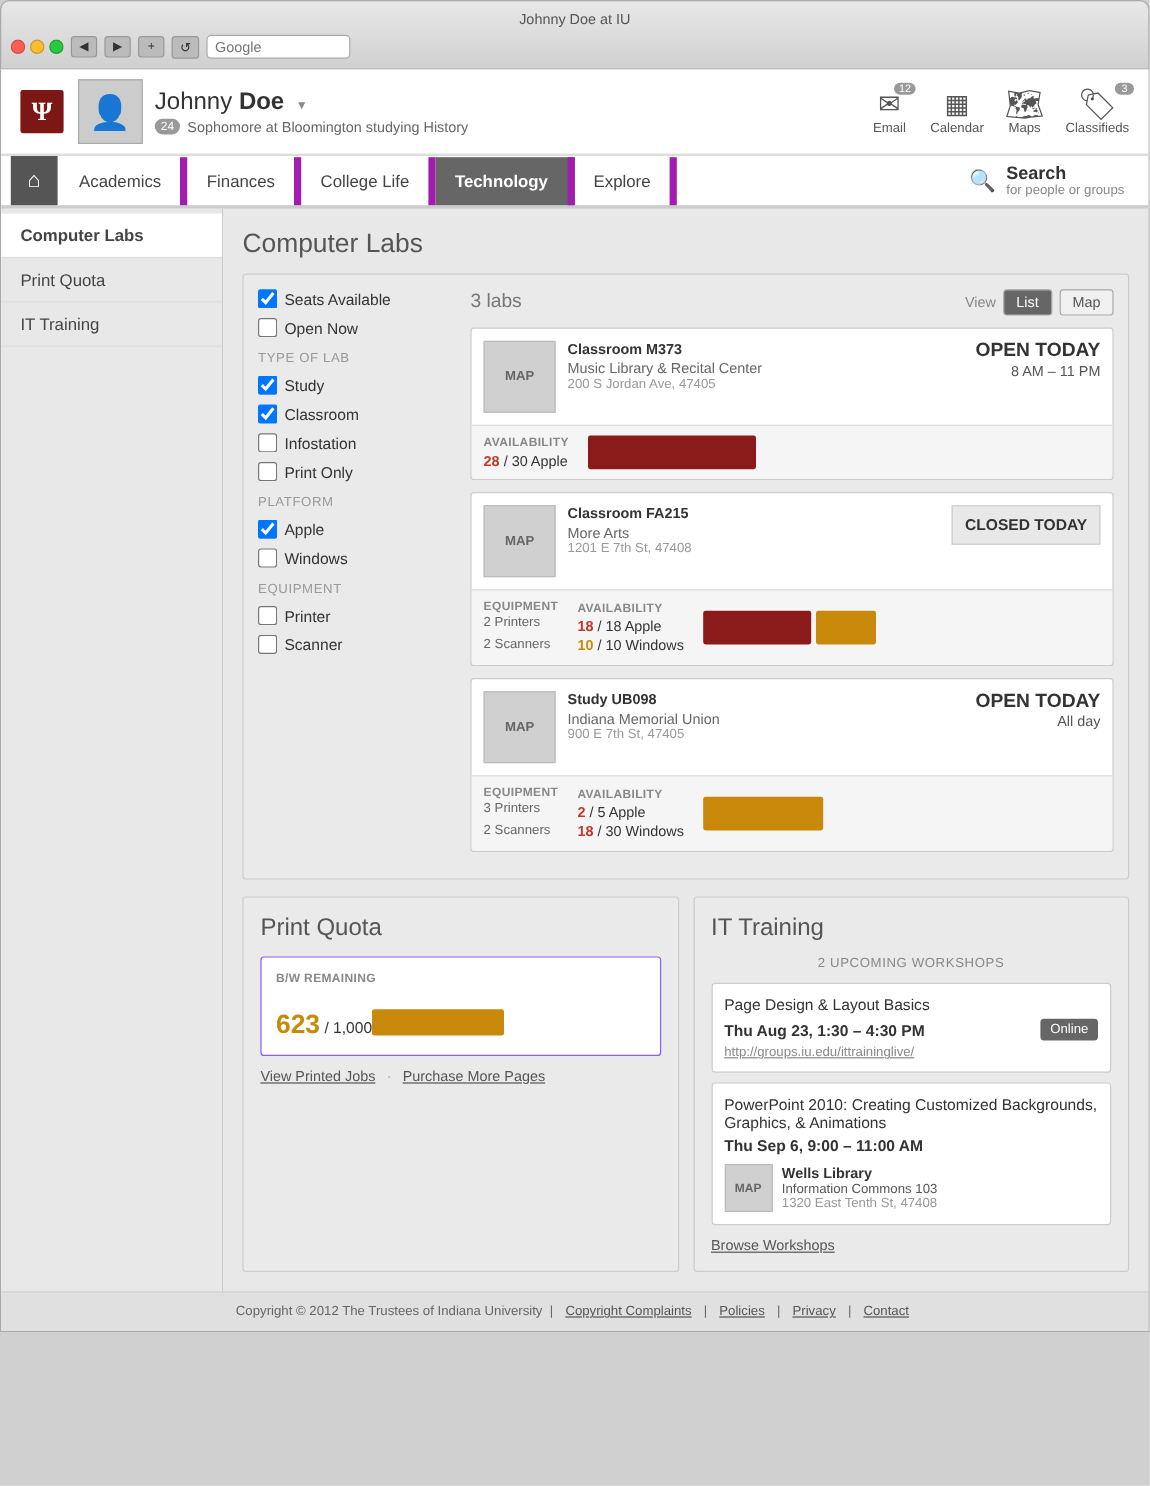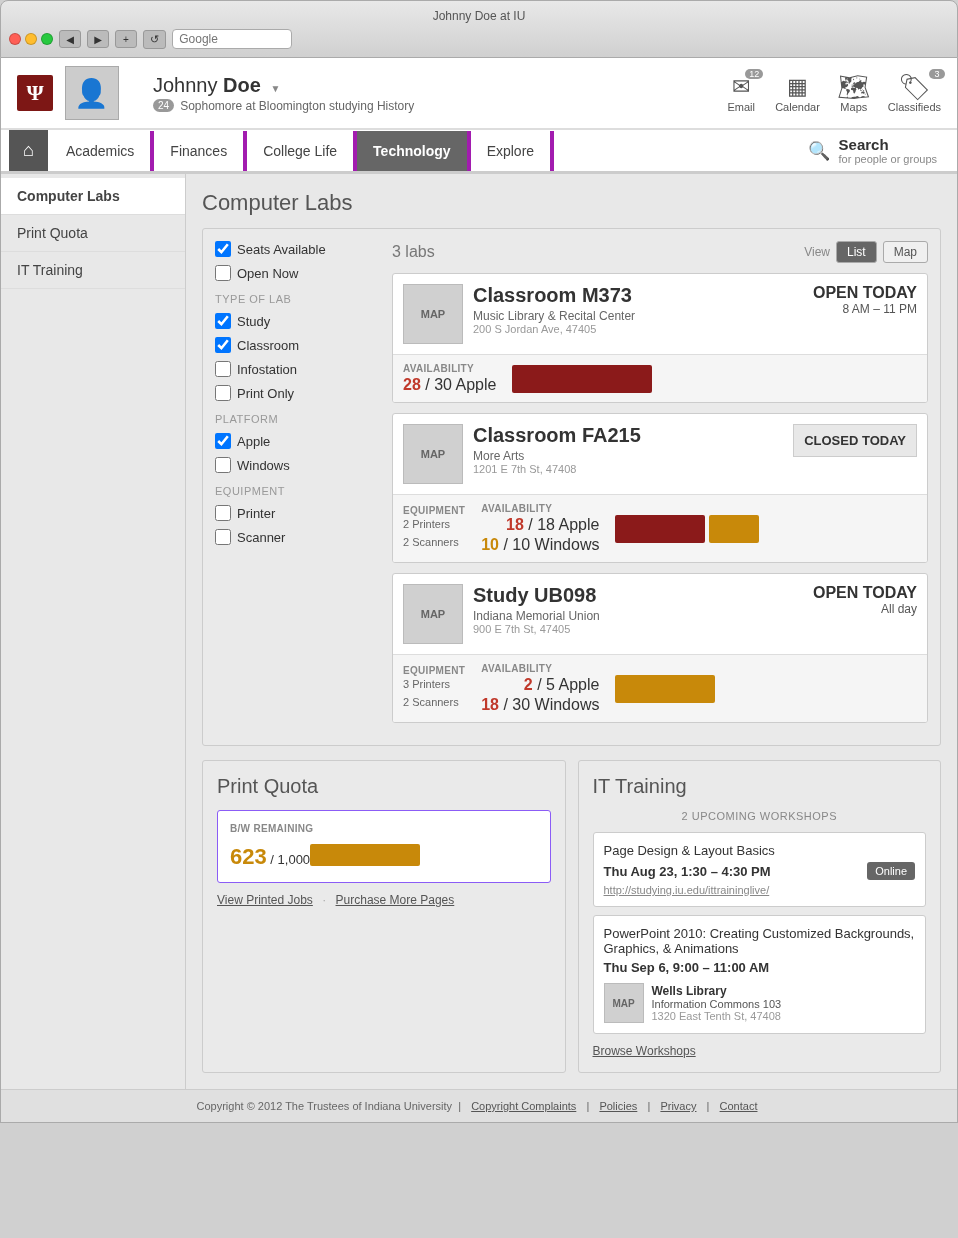--- a/index.html
+++ b/index.html
@@ -61,21 +61,21 @@
       margin-right: 12px;
     }
     .avatar-placeholder {
       width: 54px; height: 54px;
       background: #ccc;
       border: 1px solid #aaa;
       display: flex; align-items: center; justify-content: center;
       margin-right: 10px;
       font-size: 28px; color: #888;
     }
-    .user-info { flex: 1; margin-left: 24px; }
+    .user-info { flex: 1; }
     .user-name { font-size: 20px; color: #333; }
     .user-name strong { font-weight: bold; }
     .user-status {
       display: flex; align-items: center; gap: 6px; margin-top: 2px;
     }
     .badge { background: #999; color: white; font-size: 10px; border-radius: 10px; padding: 1px 5px; }
     .user-subtitle { font-size: 12px; color: #666; }
     .header-icons { display: flex; gap: 16px; align-items: center; }
     .header-icon-item { text-align: center; cursor: pointer; position: relative; }
     .header-icon-item .icon-img {
@@ -105,21 +105,21 @@
       padding: 10px 14px;
       font-size: 18px;
       cursor: pointer;
       margin-right: 2px;
     }
     .nav-item {
       padding: 12px 16px;
       cursor: pointer;
       font-size: 14px;
       color: #444;
-      border-right: 4px solid #a21caf;
+      border-right: 6px solid #a21caf;
     }
     .nav-item.active { background: #666; color: white; font-weight: bold; }
     .nav-search {
       margin-left: auto;
       display: flex;
       align-items: center;
       gap: 8px;
       padding: 6px 12px;
     }
     .nav-search-icon { font-size: 18px; color: #555; }
@@ -222,21 +222,21 @@
     }
     .map-thumb {
       width: 60px; height: 60px;
       background: #d0d0d0;
       display: flex; align-items: center; justify-content: center;
       font-size: 11px; color: #666; font-weight: bold;
       flex-shrink: 0;
       border: 1px solid #bbb;
     }
     .lab-info { flex: 1; }
-    .lab-name { font-size: 20px; font-weight: bold; color: #333; margin-bottom: 2px; }
+    .lab-name { font-size: 12px; font-weight: bold; color: #333; margin-bottom: 2px; }
     .lab-location { font-size: 12px; color: #666; }
     .lab-address { font-size: 11px; color: #999; }
     .lab-status { text-align: right; min-width: 100px; }
     .open-today { font-size: 16px; font-weight: bold; color: #333; text-transform: uppercase; }
     .open-hours { font-size: 12px; color: #555; }
     .closed-today {
       font-size: 13px; font-weight: bold; color: #333;
       text-transform: uppercase;
       background: #e8e8e8;
       border: 1px solid #ccc;
@@ -247,21 +247,21 @@
     
     .lab-card-bottom {
       background: #f5f5f5;
       border-top: 1px solid #ddd;
       padding: 8px 10px;
       display: flex;
       gap: 16px;
       align-items: center;
     }
     .avail-label { font-size: 10px; text-transform: uppercase; color: #888; font-weight: bold; letter-spacing: 0.3px; }
-    .avail-value { font-size: 16px; color: #333; margin-top: 2px; text-align: right; }
+    .avail-value { font-size: 12px; color: #333; margin-top: 2px; }
     .avail-value .avail-num { color: #c0392b; font-weight: bold; }
     .avail-bar-container { flex: 1; }
     .avail-bars { display: flex; gap: 4px; height: 28px; }
     .avail-bar { height: 28px; border-radius: 2px; }
     .bar-apple { background: #8b1a1a; }
     .bar-windows { background: #c8890a; }
     .bar-single { width: 140px; }
 
     
     .equip-info { font-size: 11px; color: #666; line-height: 1.6; }
@@ -624,21 +624,21 @@
 
         </div>
       </div>
 
       <div class="bottom-sections">
 
         <div class="print-quota-section">
           <div class="section-heading">Print Quota</div>
           <div class="print-quota-card">
             <div class="bw-label">B/W REMAINING</div>
-            <div style="display:flex; align-items:center; margin-top:6px;">
+            <div style="display:flex; align-items:center; margin-top:16px;">
               <div class="bw-value">
                 <span class="bw-num">623</span>
                 <span>/ 1,000</span>
               </div>
               <div class="bw-bar"></div>
             </div>
           </div>
           <div class="print-links">
             <a>View Printed Jobs</a>
             <span class="print-links-sep">·</span>
@@ -649,21 +649,21 @@
         <div class="it-training-section">
           <div class="section-heading">IT Training</div>
           <div class="workshops-label">2 UPCOMING WORKSHOPS</div>
 
           <div class="workshop-card">
             <div class="workshop-title">Page Design &amp; Layout Basics</div>
             <div class="workshop-time-row">
               <div class="workshop-time">Thu Aug 23, 1:30 – 4:30 PM</div>
               <div class="workshop-badge">Online</div>
             </div>
-            <div class="workshop-link">http://studying.iu.edu/ittraininglive/</div>
+            <div class="workshop-link">http://groups.iu.edu/ittraininglive/</div>
           </div>
 
           <div class="workshop-card">
             <div class="workshop-title">PowerPoint 2010: Creating Customized Backgrounds, Graphics, &amp; Animations</div>
             <div class="workshop-time">Thu Sep 6, 9:00 – 11:00 AM</div>
             <div class="workshop-location">
               <div class="small-map">MAP</div>
               <div class="workshop-venue">
                 <div class="venue-name">Wells Library</div>
                 <div class="venue-room">Information Commons 103</div>

